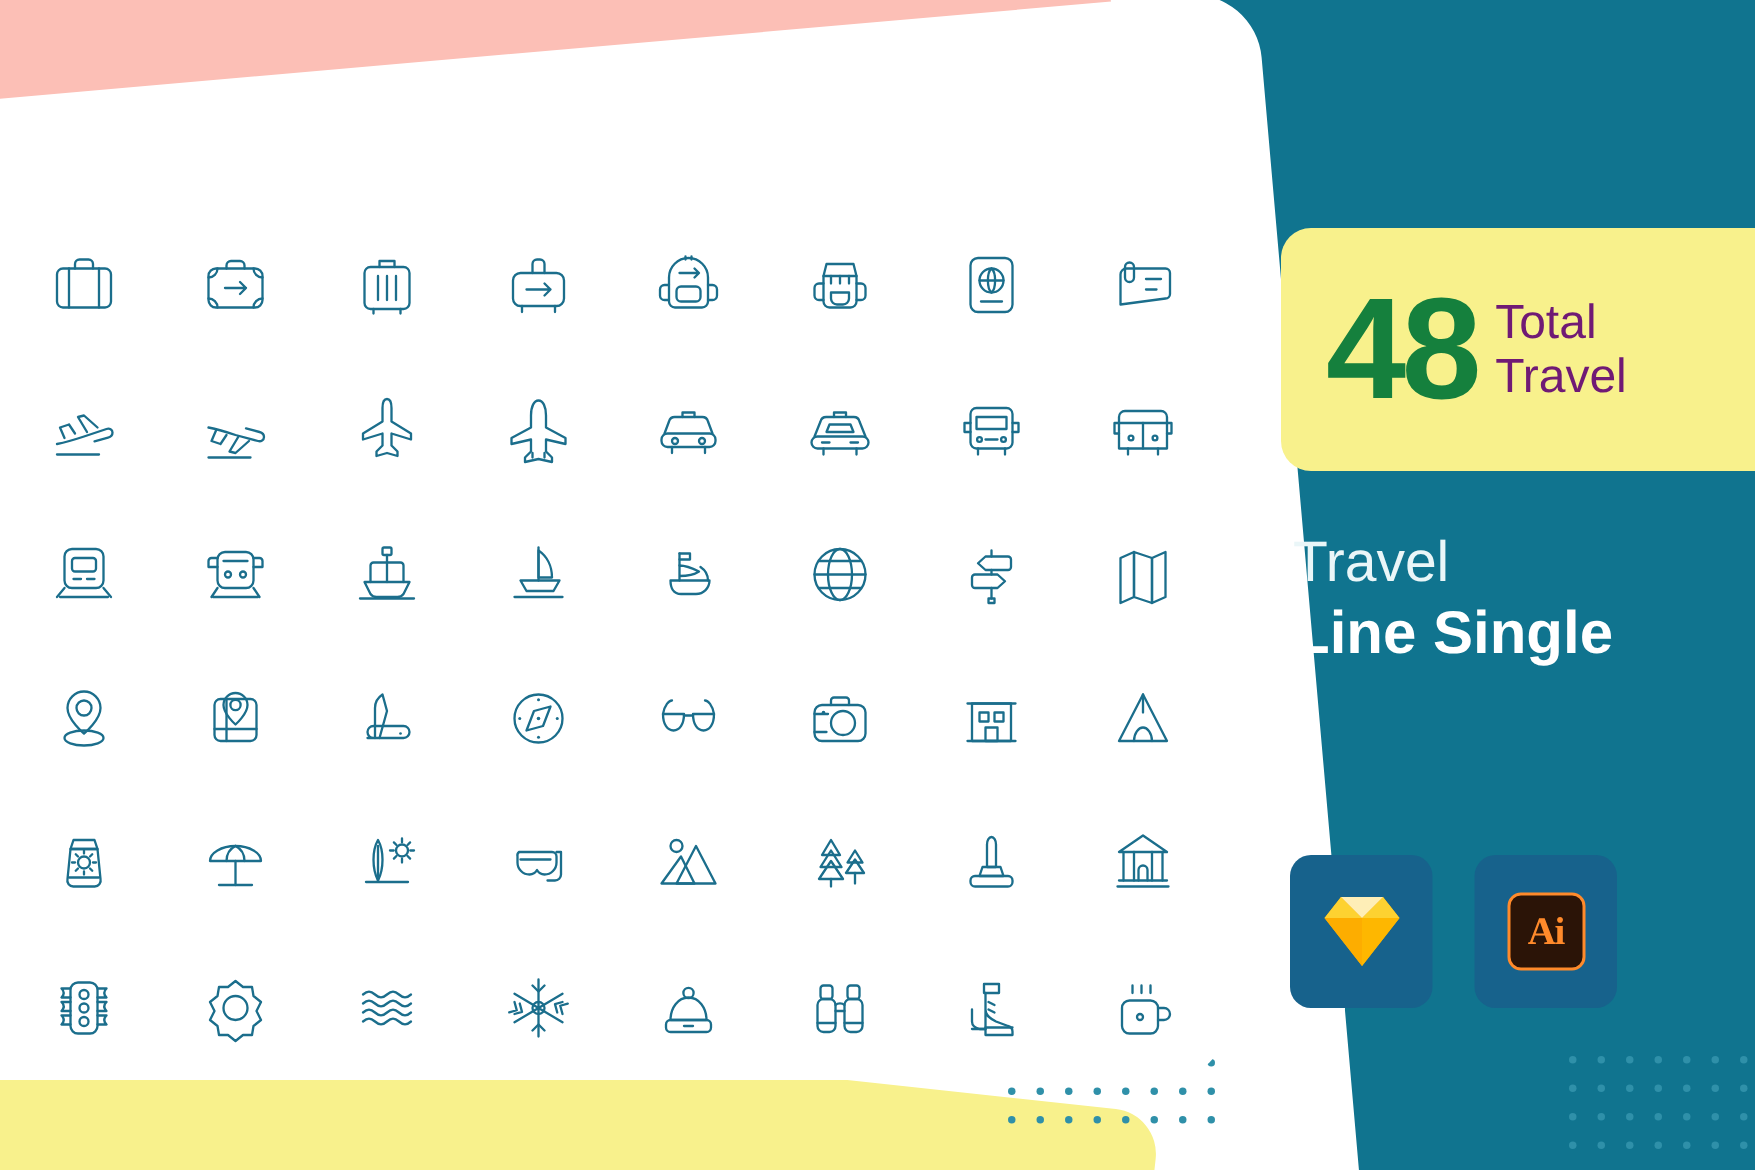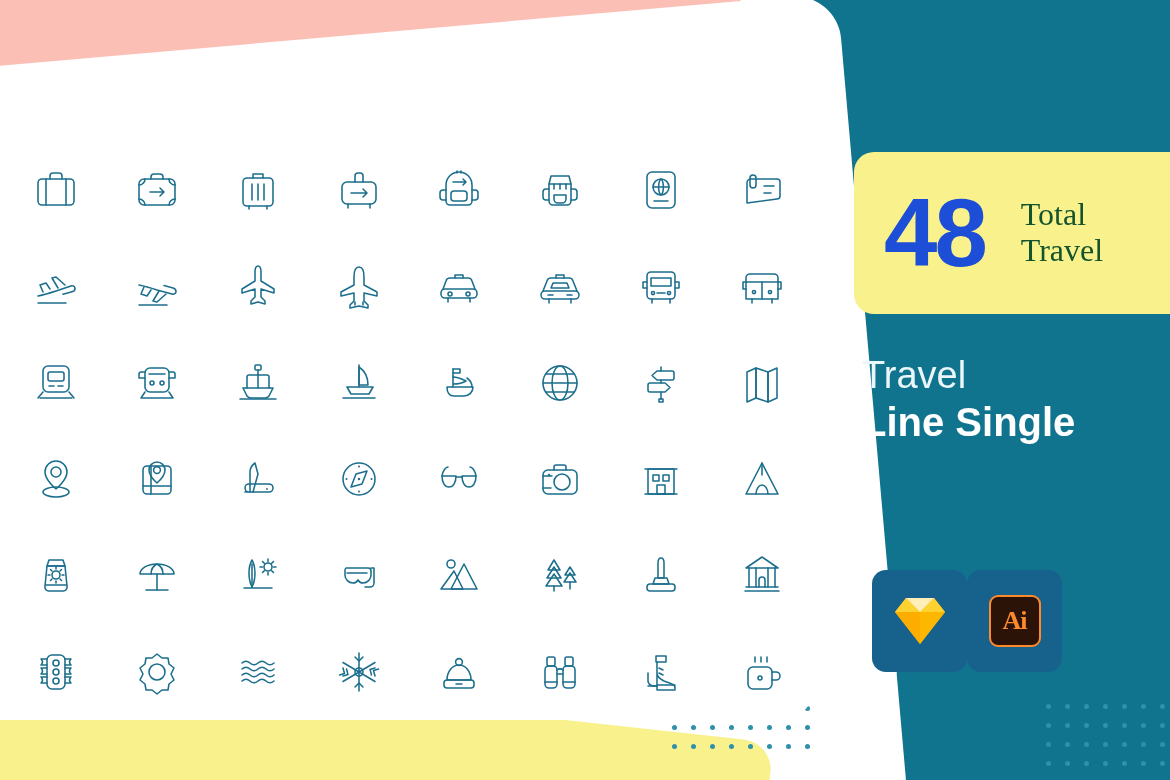--- a/index.html
+++ b/index.html
@@ -82,33 +82,32 @@
   }
 
   
   .right{position:absolute;left:828px;top:0;width:342px;height:780px;z-index:8;}
   .badge{
     position:absolute;left:26px;top:152px;width:330px;height:162px;
     background:#F8F18C;border-radius:20px 0 0 20px;
     display:flex;align-items:center;padding-left:30px;box-sizing:border-box;
   }
   .badge-num{
-    font-size:96px;font-weight:bold;color:#1d4ed8;line-height:1;
+    font-size:96px;font-weight:bold;color:#15803d;line-height:1;
     letter-spacing:-3px;
   }
   .badge-txt{
-    margin-left:36px;font-size:32px;font-weight:normal;color:#14532d;
+    margin-left:12px;font-size:32px;font-weight:normal;color:#701a75;
     line-height:1.12;
-    font-family:Liberation Serif, serif;
   }
   .title{position:absolute;left:34px;top:354px;width:310px;}
   .title-1{font-size:38px;color:#EAF6F8;font-weight:normal;line-height:1.12;}
   .title-2{font-size:40px;color:#FFFFFF;font-weight:bold;line-height:1.15;margin-top:2px;}
 
-  .apps{position:absolute;left:44px;top:570px;display:flex;}
+  .apps{position:absolute;left:32px;top:570px;display:flex;gap:28px;}
   .app-tile{
     width:95px;height:102px;border-radius:14px;background:#17628C;
     display:flex;align-items:center;justify-content:center;
   }
   .ai-box{
     width:48px;height:48px;border-radius:9px;background:#2B1407;
     border:2px solid #FF8A2B;display:flex;align-items:center;justify-content:center;
     font-size:26px;font-weight:bold;color:#FF8A2B;font-family:"Liberation Serif",serif;
     letter-spacing:-1px;
   }

